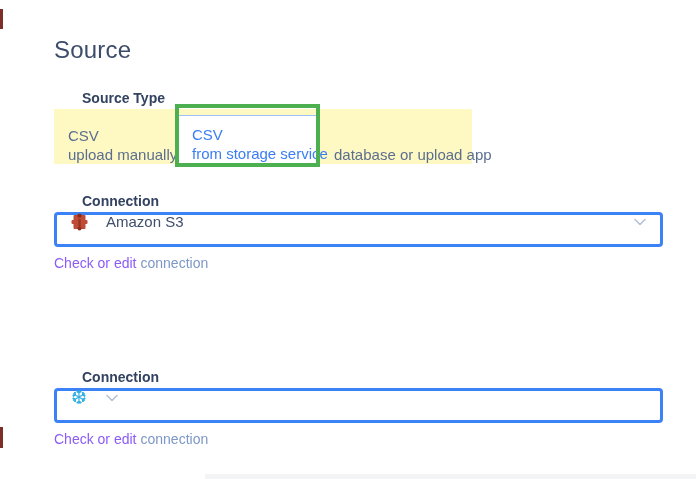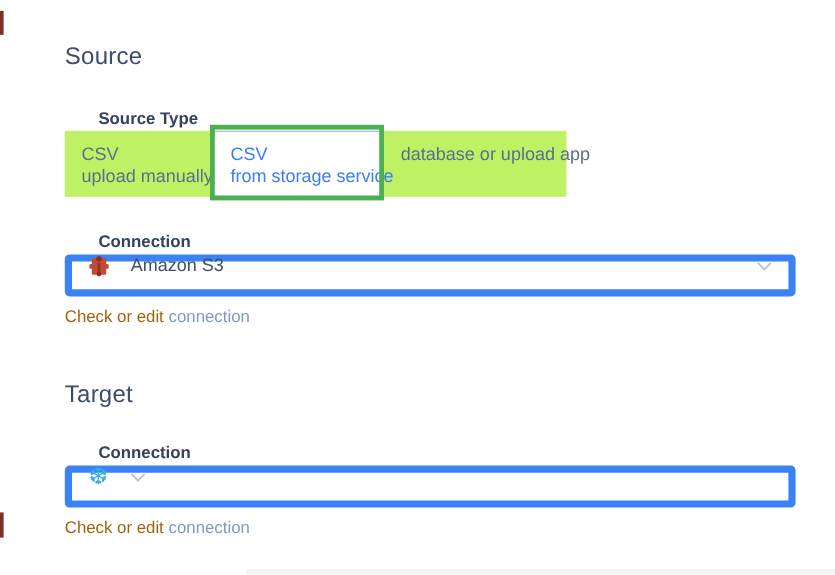--- a/index.html
+++ b/index.html
@@ -11,21 +11,21 @@
   #stage {
     position: relative;
     width: 696px;
     height: 479px;
     background: #ffffff;
     overflow: hidden;
   }
   .heading {
     position: absolute;
     left: 54px;
-    font-size: 20px;
+    font-size: 24px;
     font-weight: 400;
     color: #3c4c6a;
     letter-spacing: 0.2px;
   }
   #source-heading { top: 36px; }
   #target-heading { top: 318px; }
 
   .field-label {
     position: absolute;
     left: 54px;
@@ -37,22 +37,23 @@
   #source-type-label { top: 90px; }
   #source-conn-label { top: 193px; }
   #target-conn-label { top: 369px; }
 
   .tabstrip {
     position: absolute;
     left: 54px;
     top: 109px;
     width: 418px;
     height: 55px;
-    background: #bef264;
-    display: flex;
+    background: #fef9c3;
+    display: flex;
+    align-items: flex-end;
   }
   .tab {
     box-sizing: border-box;
     padding: 10px 0 0 14px;
     cursor: pointer;
     white-space: nowrap;
   }
   .tab .t, .tab .s {
     font-size: 15px;
     line-height: 19px;
@@ -80,21 +81,21 @@
     pointer-events: none;
   }
 
   .select {
     position: absolute;
     left: 54px;
     width: 609px;
     height: 35px;
     box-sizing: border-box;
     background: #ffffff;
-    border: 6px solid #3b82f6;
+    border: 3px solid #3b82f6;
     border-radius: 4px;
     display: flex;
     align-items: center;
     padding: 0 14px 16px 12px;
     cursor: pointer;
   }
   #source-select { top: 212px; }
   #target-select { top: 388px; }
   .select .icon {
     width: 20px;
@@ -123,21 +124,21 @@
 
   .link {
     position: absolute;
     left: 54px;
     font-size: 14px;
     cursor: pointer;
     white-space: nowrap;
   }
   #source-link { top: 255px; }
   #target-link { top: 431px; }
-  .link .lp { color: #a16207; margin-right: 4px; }
+  .link .lp { color: #8b5cf6; margin-right: 4px; }
   .link .ls { color: #7d97c6; }
 
   .edge-mark {
     position: absolute;
     left: 0;
     width: 3px;
     background: #7b2f27;
   }
   #edge-top { top: 9px; height: 20px; }
   #edge-bottom { top: 427px; height: 21px; }
@@ -197,21 +198,20 @@
       <svg width="12" height="8" viewBox="0 0 12 8">
         <path d="M1 1.5 L6 6.5 L11 1.5" stroke="#b6c1d4" stroke-width="1.6" fill="none" stroke-linecap="round" stroke-linejoin="round"></path>
       </svg>
     </span>
   </div>
 
   <div class="link" id="source-link">
     <span class="lp">Check or edit</span><span class="ls">connection</span>
   </div>
 
-  <div class="heading" id="target-heading">Target</div>
 
   <div class="field-label" id="target-conn-label">Connection</div>
 
   <div class="select" id="target-select">
     <span class="icon">
         <span class="snowflake-glyph">❆</span>
       </span>
     <span class="chev">
       <svg width="12" height="8" viewBox="0 0 12 8">
         <path d="M1 1.5 L6 6.5 L11 1.5" stroke="#b6c1d4" stroke-width="1.6" fill="none" stroke-linecap="round" stroke-linejoin="round"></path>

